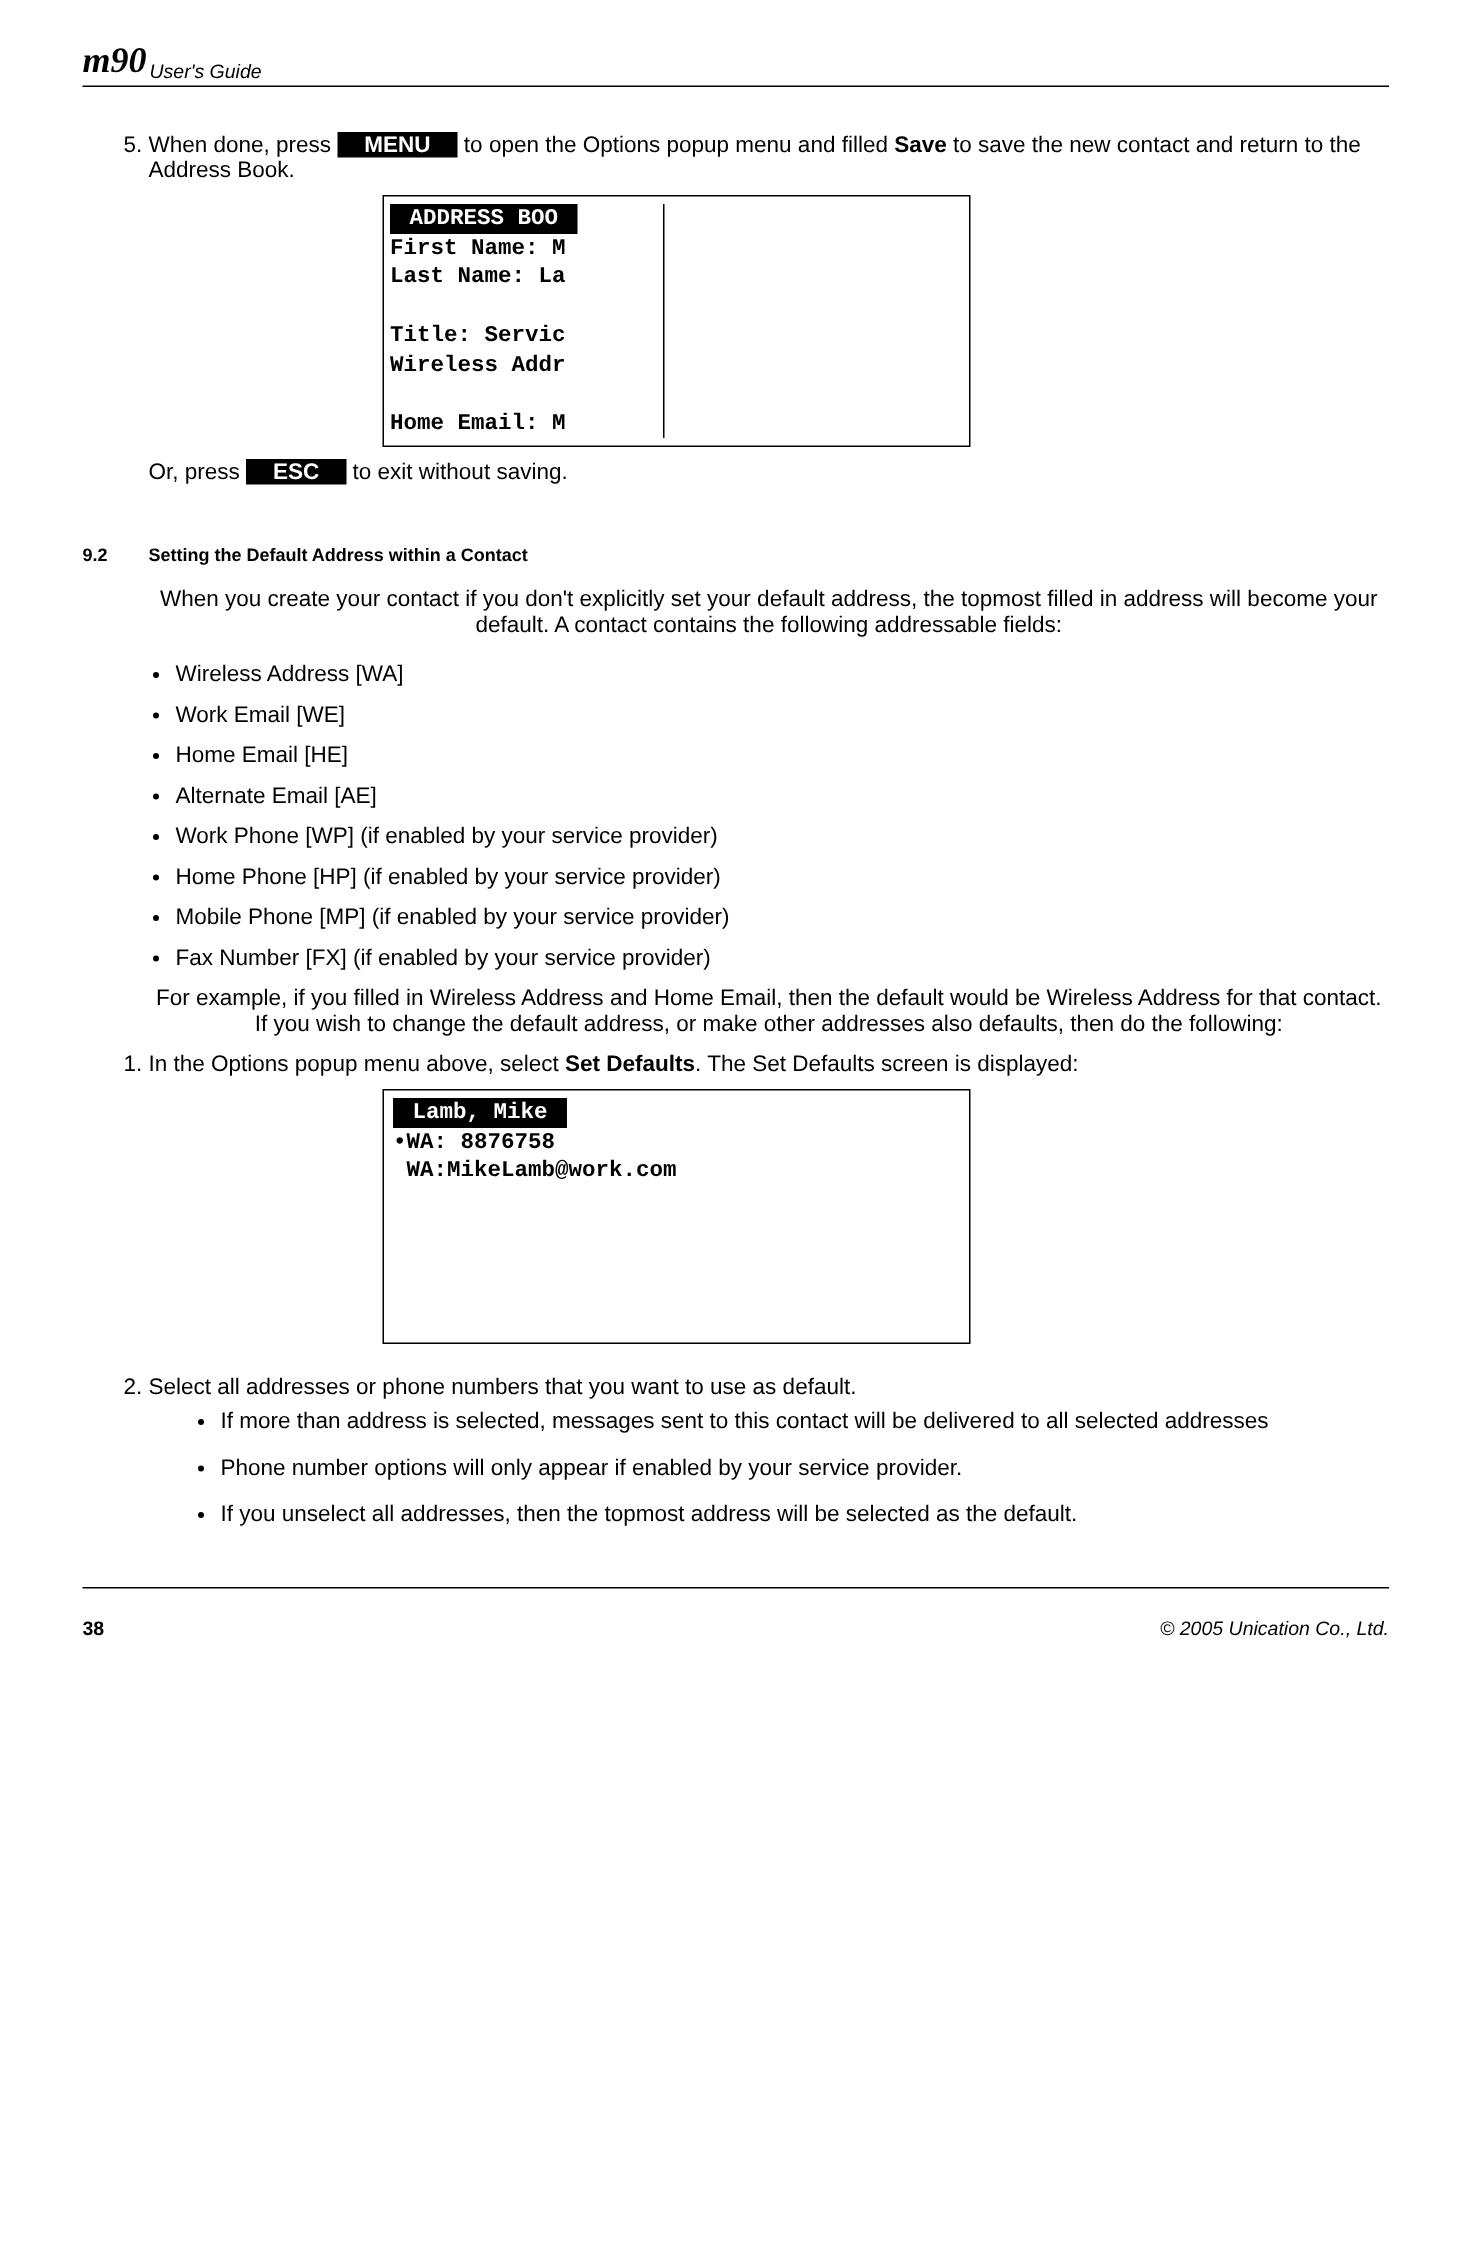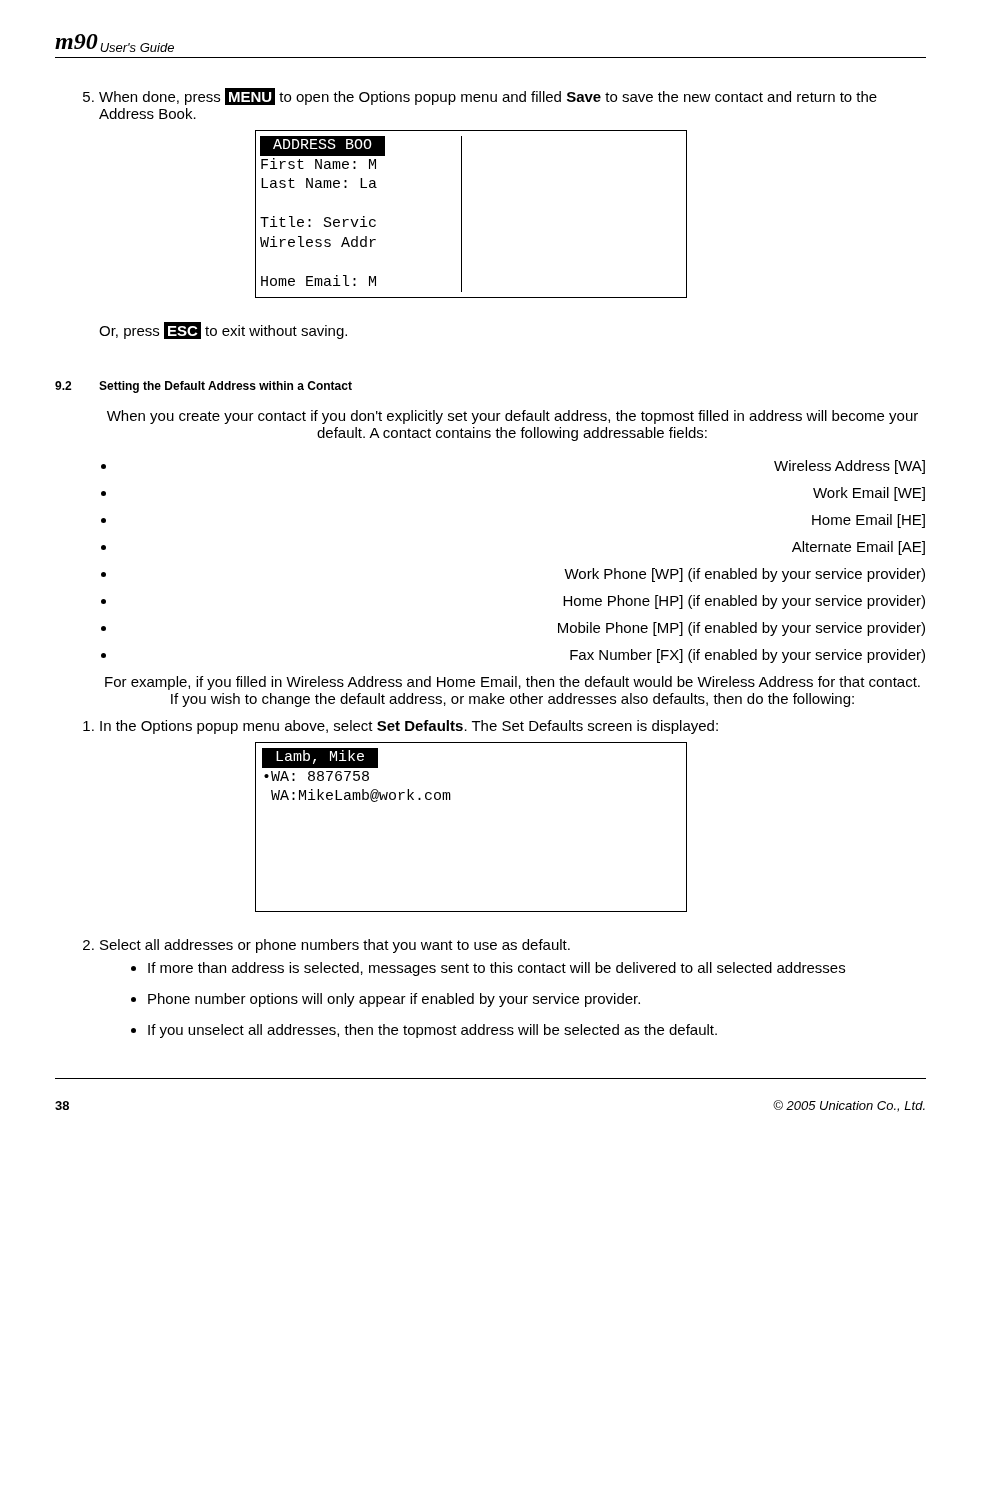--- a/index.html
+++ b/index.html
@@ -50,33 +50,33 @@
     margin: 0;
     padding-left: 44px;
   }
   ol.steps > li {
     margin-bottom: 8px;
   }
 
   .inv {
     background: #000;
     color: #fff;
-    padding: 0 3px;
+    padding: 0 18px;
     font-weight: bold;
     margin-top: 37px;
   }
 
   .screen-box {
-    width: 432px;
+    width: 392px;
     border: 1px solid #000;
-    margin: 8px 0 24px 200px;
+    margin: 8px 0 8px 200px;
     font-family: "Courier New", monospace;
     font-size: 15px;
     line-height: 1.3;
-    font-weight: normal;
+    font-weight: bold;
     padding: 5px 0 5px 0;
     box-sizing: border-box;
   }
   .screen-split {
     display: flex;
   }
   .screen-left { width: 48%; border-right: 1px solid #000; padding: 0 4px; box-sizing: border-box;}
   .screen-right { width: 52%; padding: 0 4px; box-sizing: border-box;}
   .screen-line { white-space: pre; }
   .screen-title {
@@ -97,21 +97,20 @@
 
   .body-text {
     margin: 0 0 10px 44px;
     text-align: center;
   }
 
   ul.bullets {
     list-style: disc;
     margin: 16px 0 10px 44px;
     padding-left: 18px;
-    text-align: right;
   }
   ul.bullets > li { margin-bottom: 10px; }
 
   ul.subbullets {
     list-style: disc;
     margin: 6px 0 0 30px;
     padding-left: 18px;
   }
   ul.subbullets > li { margin-bottom: 14px; }
 

